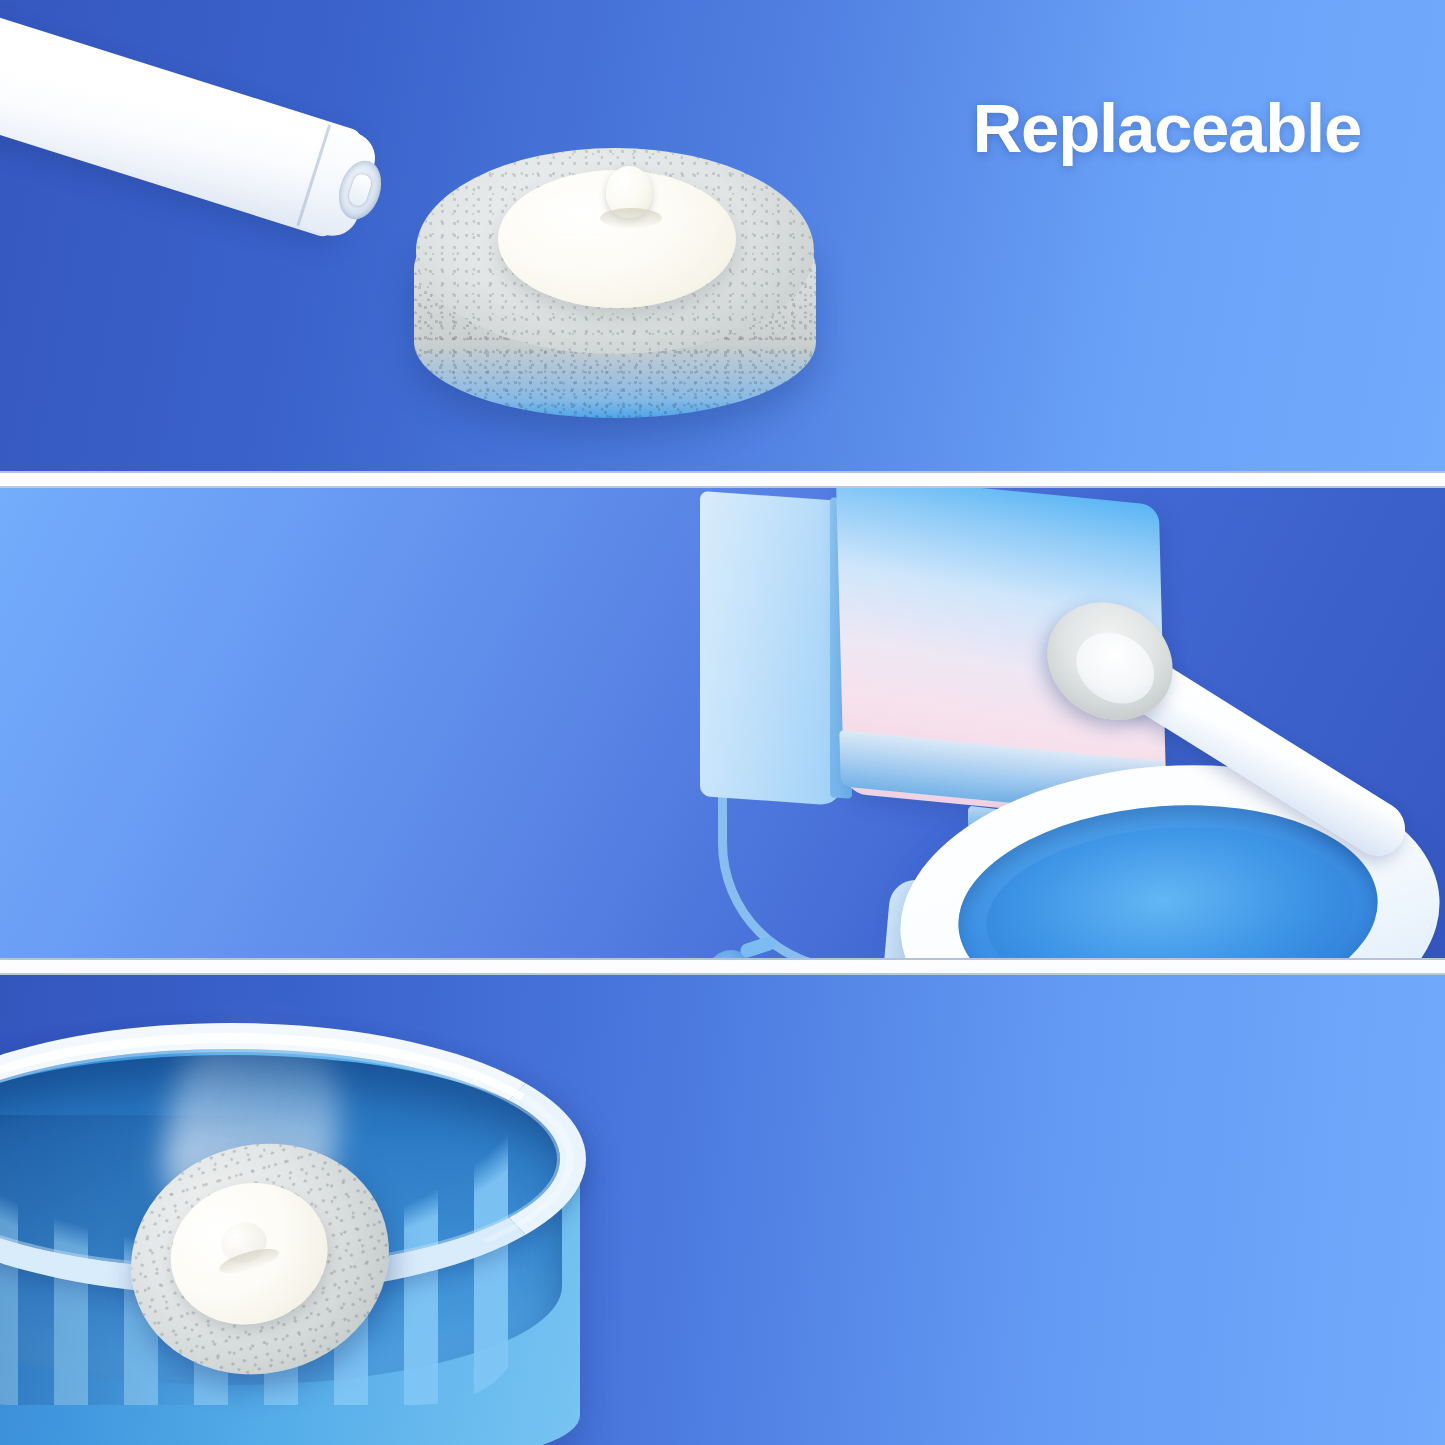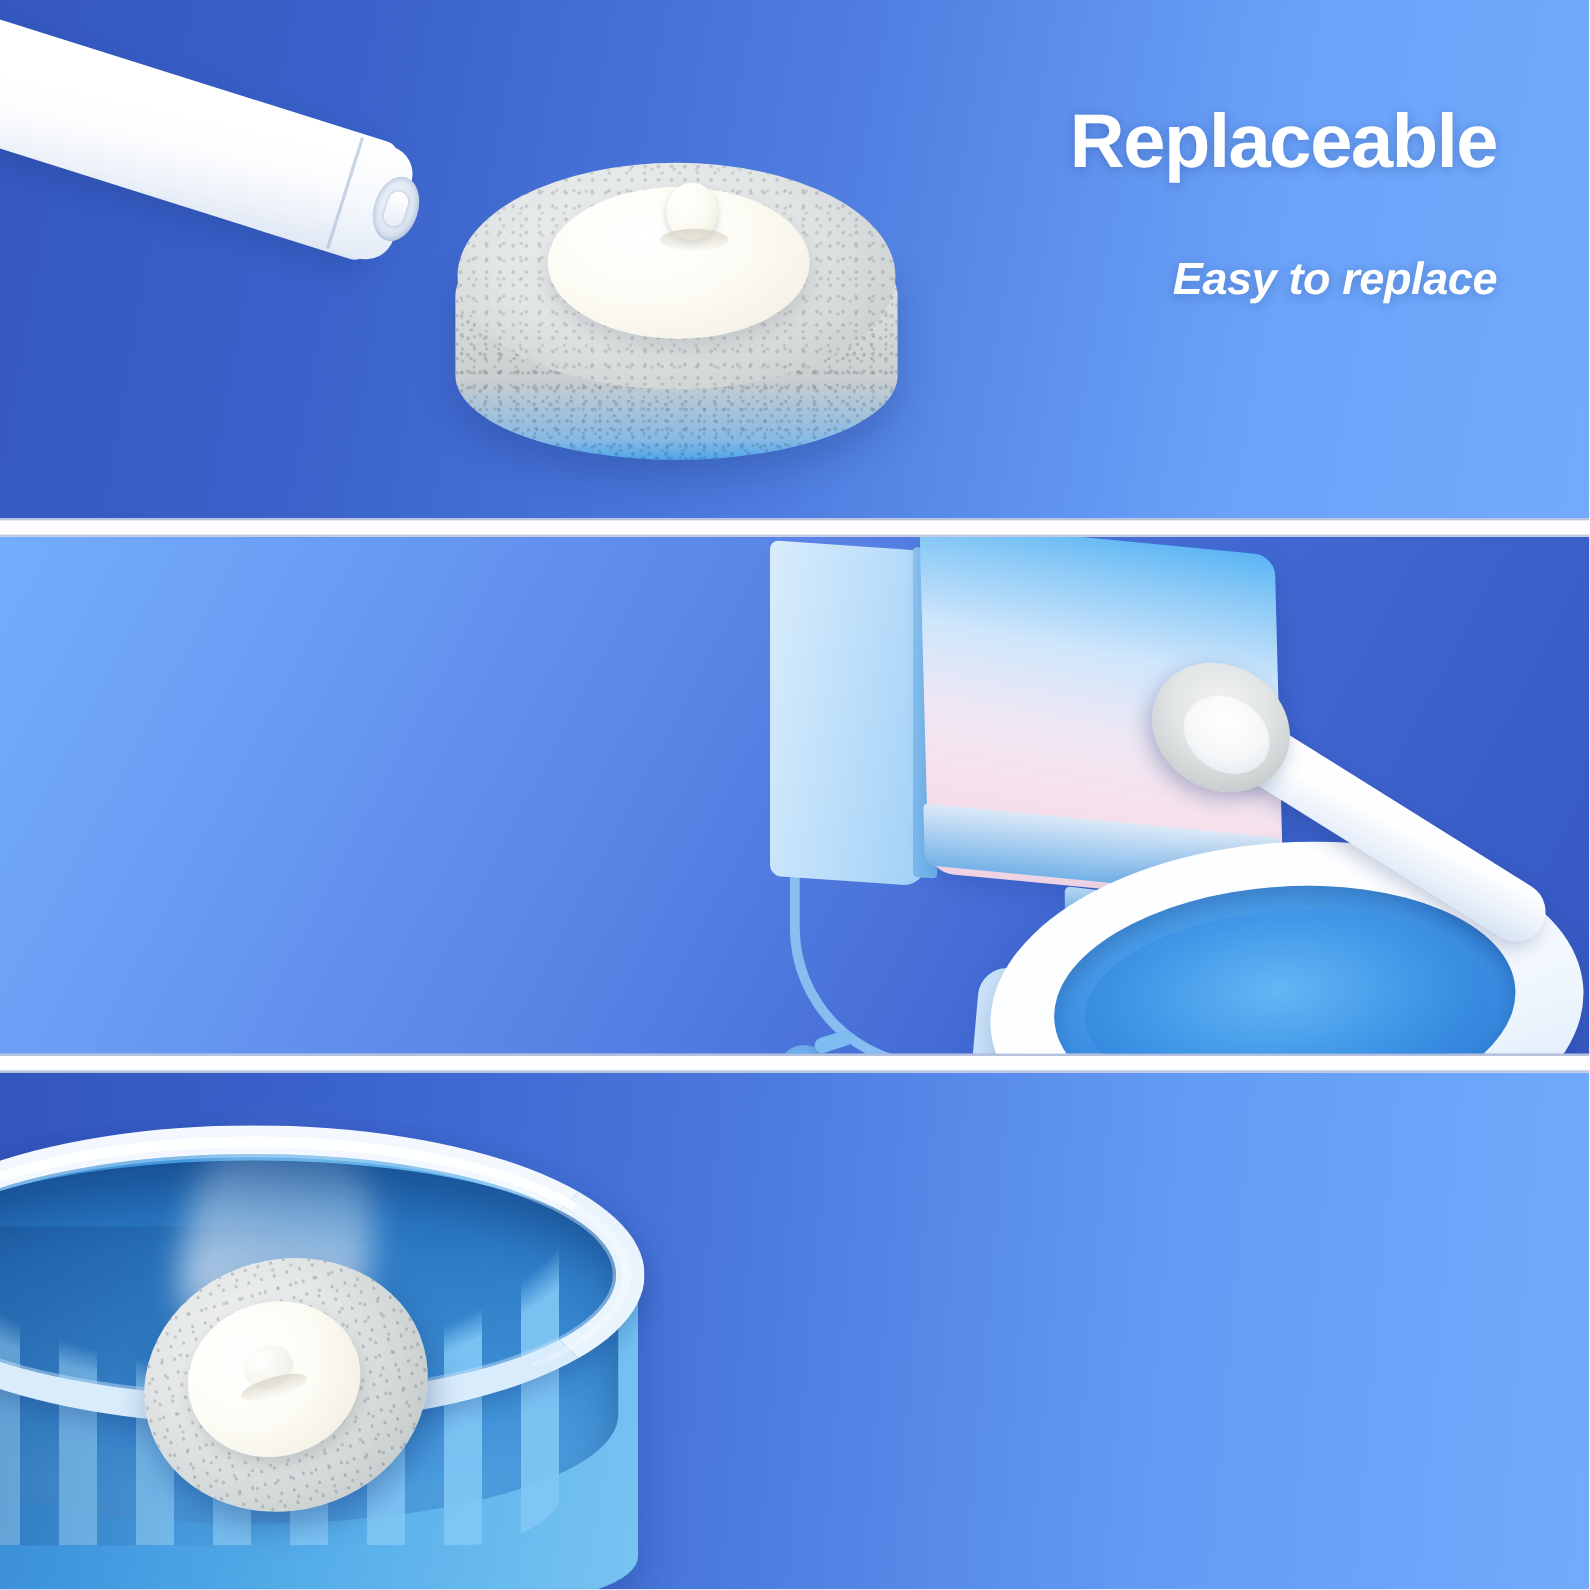--- a/index.html
+++ b/index.html
@@ -218,21 +218,20 @@
       <div id="pad-foam-texture"></div>
       <div id="pad-top"></div>
       <div id="pad-top-texture"></div>
       <div id="pad-cap"></div>
       <div id="pad-nub"></div>
       <div id="pad-nub-slot"></div>
     </div>
 
     <div class="txt" id="text-1">
       <div class="headline">Replaceable</div>
-      <div class="subline">Easy to replace</div>
     </div>
   </section>
 
   <div class="divider" id="divider-1"></div>
 
   <section class="panel" id="panel-2">
 
     <div id="toilet-scene">
       <div id="toilet-hose"></div>
       <div id="toilet-valve"></div>

